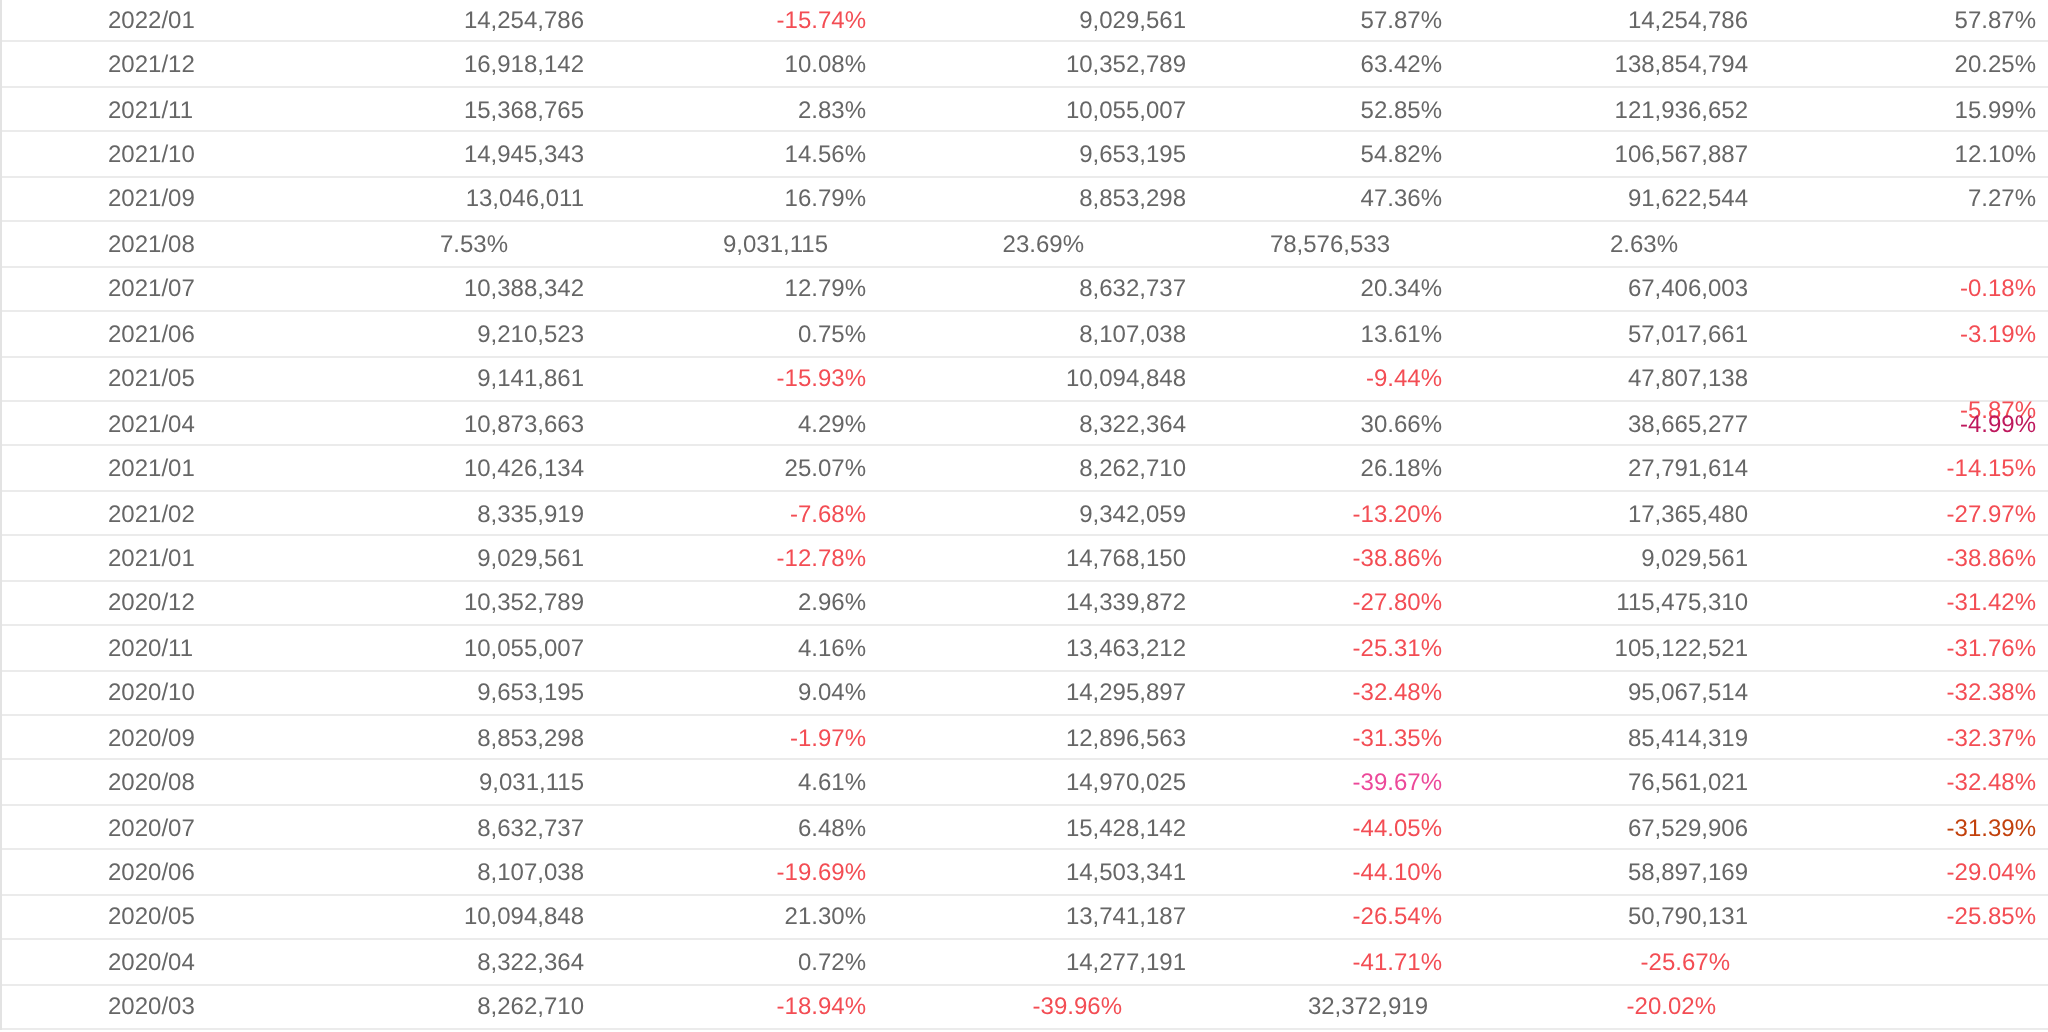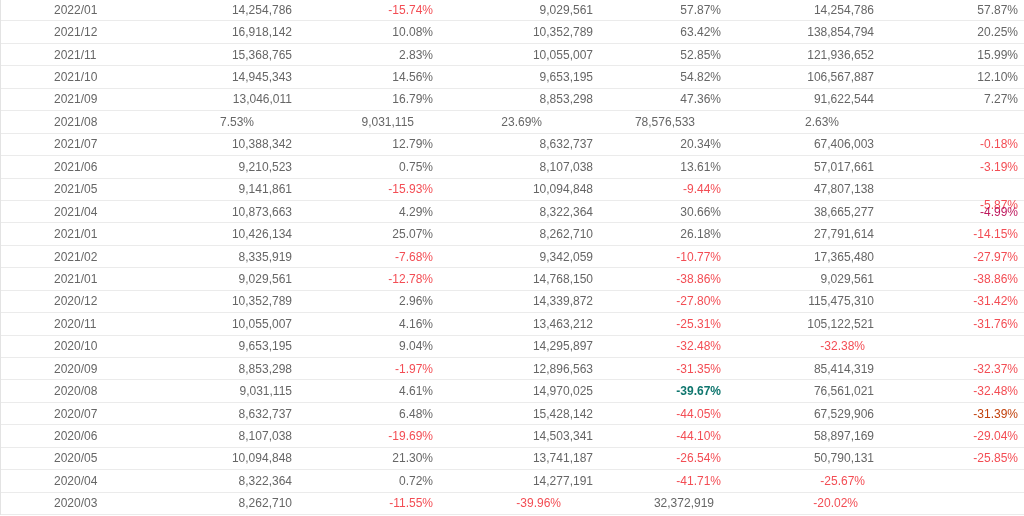--- a/index.html
+++ b/index.html
@@ -153,21 +153,21 @@
     <div class="cell c4">26.18%</div>
     <div class="cell c5">27,791,614</div>
     <div class="cell c6 neg" style="color: rgb(243, 77, 84);">-14.15%</div>
   </div>
 
   <div class="row">
     <div class="cell c0">2021/02</div>
     <div class="cell c1">8,335,919</div>
     <div class="cell c2 neg" style="color: rgb(243, 77, 84);">-7.68%</div>
     <div class="cell c3">9,342,059</div>
-    <div class="cell c4 neg" style="color: rgb(243, 77, 84);">-10.77%</div>
+    <div class="cell c4 neg" style="color: rgb(243, 77, 84);">-13.20%</div>
     <div class="cell c5">17,365,480</div>
     <div class="cell c6 neg" style="color: rgb(243, 77, 84);">-27.97%</div>
   </div>
 
   <div class="row">
     <div class="cell c0">2021/01</div>
     <div class="cell c1">9,029,561</div>
     <div class="cell c2 neg" style="color: rgb(243, 77, 84);">-12.78%</div>
     <div class="cell c3">14,768,150</div>
     <div class="cell c4 neg" style="color: rgb(243, 77, 84);">-38.86%</div>
@@ -194,39 +194,40 @@
     <div class="cell c5">105,122,521</div>
     <div class="cell c6 neg" style="color: rgb(243, 77, 84);">-31.76%</div>
   </div>
 
   <div class="row">
     <div class="cell c0">2020/10</div>
     <div class="cell c1">9,653,195</div>
     <div class="cell c2">9.04%</div>
     <div class="cell c3">14,295,897</div>
     <div class="cell c4 neg" style="color: rgb(243, 77, 84);">-32.48%</div>
+    <div class="cell c5">95,067,514</div>
     <div class="cell c6 neg" style="color: rgb(243, 77, 84);">-32.38%</div>
   </div>
 
   <div class="row">
     <div class="cell c0">2020/09</div>
     <div class="cell c1">8,853,298</div>
     <div class="cell c2 neg" style="color: rgb(243, 77, 84);">-1.97%</div>
     <div class="cell c3">12,896,563</div>
     <div class="cell c4 neg" style="color: rgb(243, 77, 84);">-31.35%</div>
     <div class="cell c5">85,414,319</div>
     <div class="cell c6 neg" style="color: rgb(243, 77, 84);">-32.37%</div>
   </div>
 
   <div class="row">
     <div class="cell c0">2020/08</div>
     <div class="cell c1">9,031,115</div>
     <div class="cell c2">4.61%</div>
     <div class="cell c3">14,970,025</div>
-    <div class="cell c4 neg" style="color: #0f766e; font-weight: bold;">-39.67%</div>
+    <div class="cell c4 neg" style="color: #ec4899;">-39.67%</div>
     <div class="cell c5">76,561,021</div>
     <div class="cell c6 neg" style="color: rgb(243, 77, 84);">-32.48%</div>
   </div>
 
   <div class="row">
     <div class="cell c0">2020/07</div>
     <div class="cell c1">8,632,737</div>
     <div class="cell c2">6.48%</div>
     <div class="cell c3">15,428,142</div>
     <div class="cell c4 neg" style="color: rgb(243, 77, 84);">-44.05%</div>
@@ -259,18 +260,18 @@
     <div class="cell c1">8,322,364</div>
     <div class="cell c2">0.72%</div>
     <div class="cell c3">14,277,191</div>
     <div class="cell c4 neg" style="color: rgb(243, 77, 84);">-41.71%</div>
     <div class="cell c6 neg" style="color: rgb(243, 77, 84);">-25.67%</div>
   </div>
 
   <div class="row">
     <div class="cell c0">2020/03</div>
     <div class="cell c1">8,262,710</div>
-    <div class="cell c2 neg" style="color: rgb(243, 77, 84);">-11.55%</div>
+    <div class="cell c2 neg" style="color: rgb(243, 77, 84);">-18.94%</div>
     <div class="cell c4 neg" style="color: rgb(243, 77, 84);">-39.96%</div>
     <div class="cell c5">32,372,919</div>
     <div class="cell c6 neg" style="color: rgb(243, 77, 84);">-20.02%</div>
   </div>
 </div>
 
 </body></html>

